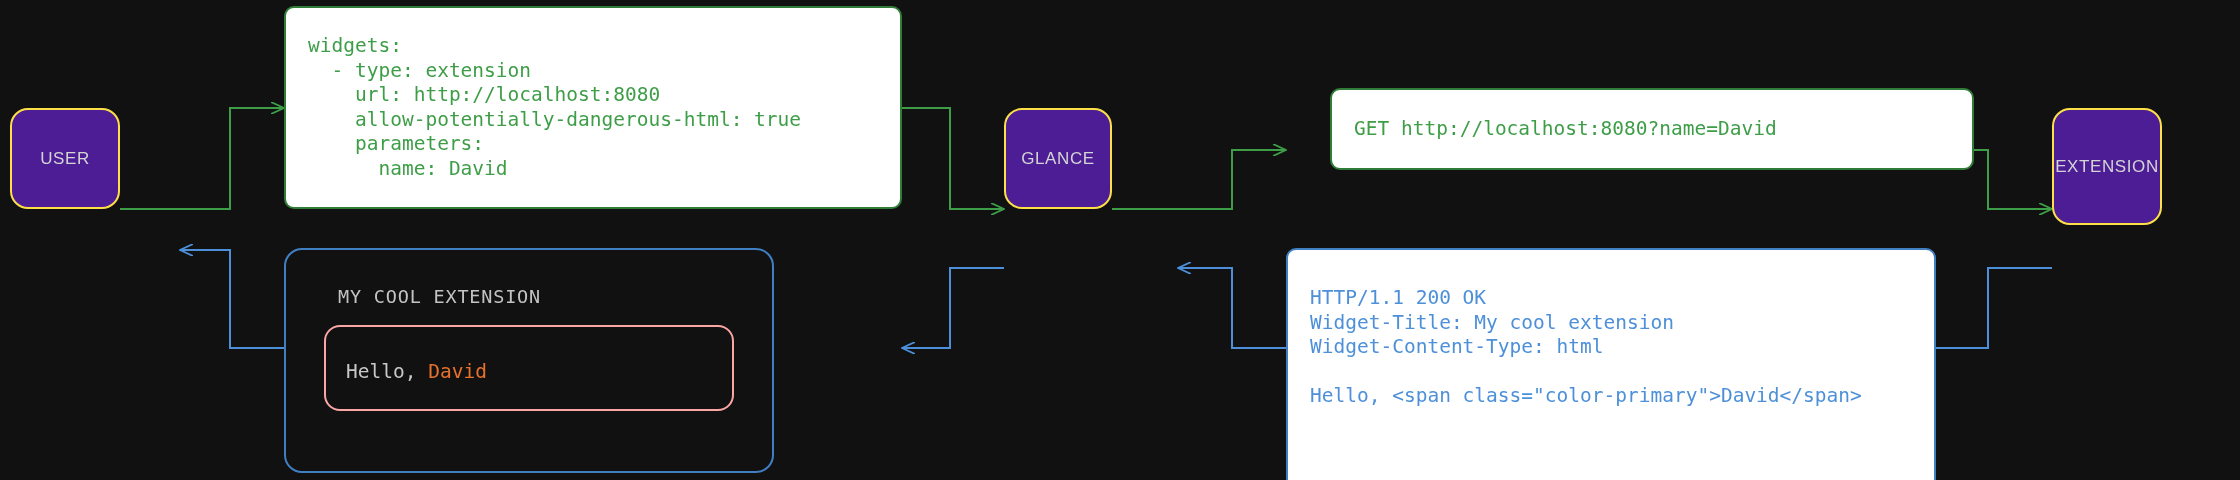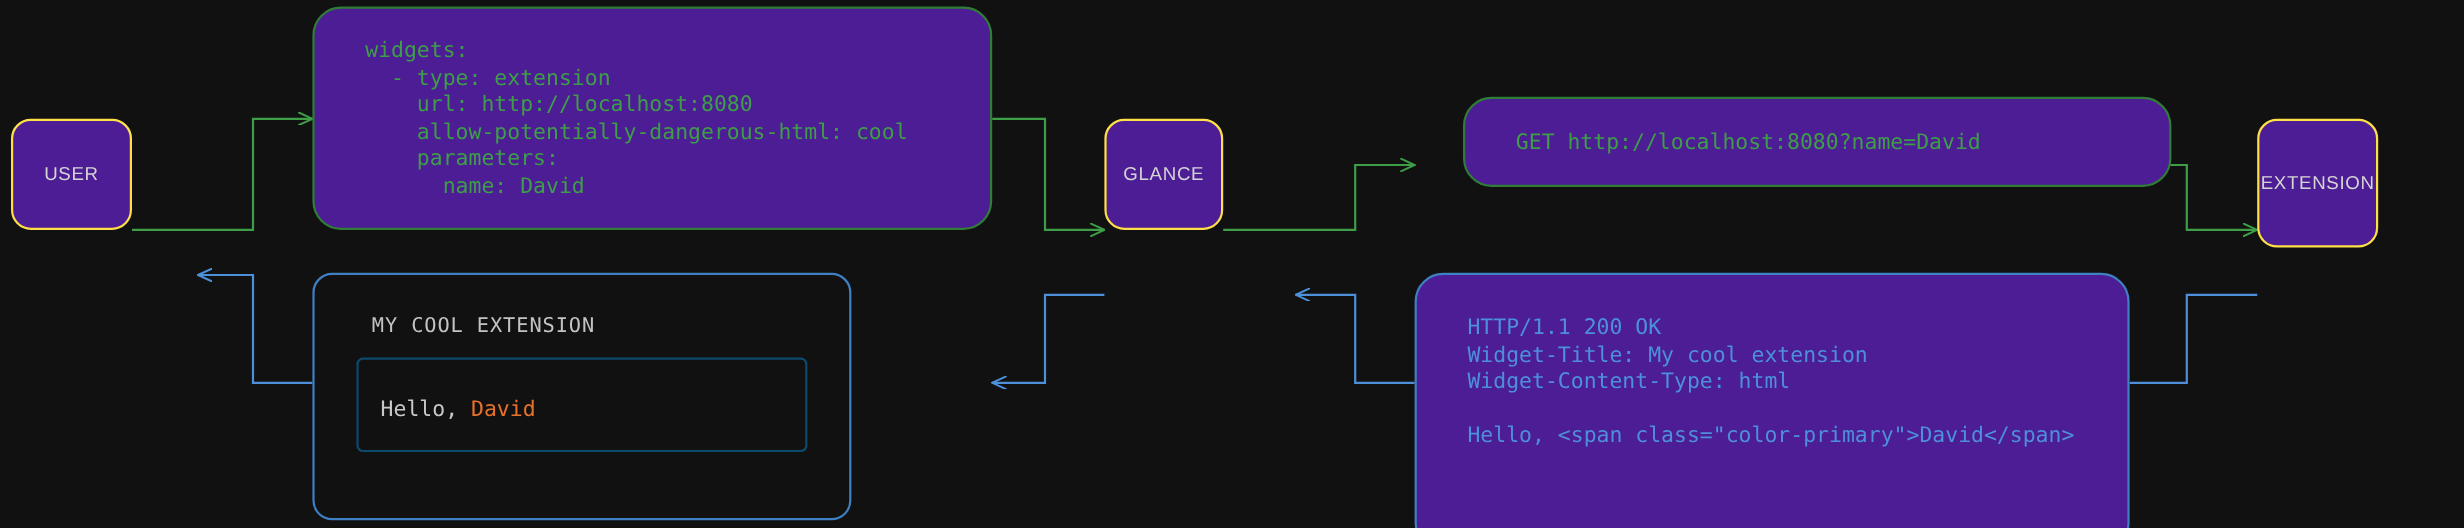--- a/index.html
+++ b/index.html
@@ -35,24 +35,24 @@
   }
   .node-label {
     font-family: "Liberation Sans", sans-serif;
     font-size: 17px;
     color: #d4d4d4;
     letter-spacing: 0.6px;
   }
   .codebox {
     position: absolute;
     border: 2px solid #2f7d36;
-    border-radius: 26px;
-    background: #4c1d95;
+    border-radius: 10px;
+    background: #ffffff;
     box-sizing: border-box;
-    padding: 26px 46px;
+    padding: 26px 22px;
   }
   .codebox.blue {
     border-color: #3f7fc2;
   }
   .codeline {
     font-family: "DejaVu Sans Mono", monospace;
     font-size: 19.5px;
     line-height: 24.5px;
     white-space: pre;
     color: #3e9e48;
@@ -80,22 +80,22 @@
     color: #c3c3c3;
     letter-spacing: 0.8px;
     white-space: pre;
   }
   .widget-inner {
     position: absolute;
     left: 38px;
     top: 75px;
     right: 38px;
     height: 86px;
-    border: 2px solid #0c4a6e;
-    border-radius: 6px;
+    border: 2px solid #fca5a5;
+    border-radius: 16px;
     box-sizing: border-box;
   }
   .widget-body {
     position: absolute;
     left: 20px;
     top: 33px;
     font-family: "DejaVu Sans Mono", monospace;
     font-size: 19.5px;
     color: #c8c8c8;
     white-space: pre;
@@ -143,21 +143,21 @@
   </div>
 
   <div class="node" style="left:2052px; top:108px; width:110px; height:117px;">
     <span class="node-label">EXTENSION</span>
   </div>
 
   <div class="codebox" style="left:284px; top:6px; width:618px; height:203px;">
     <div class="codeline">widgets:</div>
     <div class="codeline">  - type: extension</div>
     <div class="codeline">    url: http://localhost:8080</div>
-    <div class="codeline">    allow-potentially-dangerous-html: cool</div>
+    <div class="codeline">    allow-potentially-dangerous-html: true</div>
     <div class="codeline">    parameters:</div>
     <div class="codeline">      name: David</div>
   </div>
 
   <div class="codebox" style="left:1286px; top:88px; width:644px; height:82px; padding-top:27px;margin-left:44px;">
     <div class="codeline">GET http://localhost:8080?name=David</div>
   </div>
 
   <div class="codebox blue" style="left:1286px; top:248px; width:650px; height:253px; padding-top:36px;">
     <div class="codeline blue">HTTP/1.1 200 OK</div>

